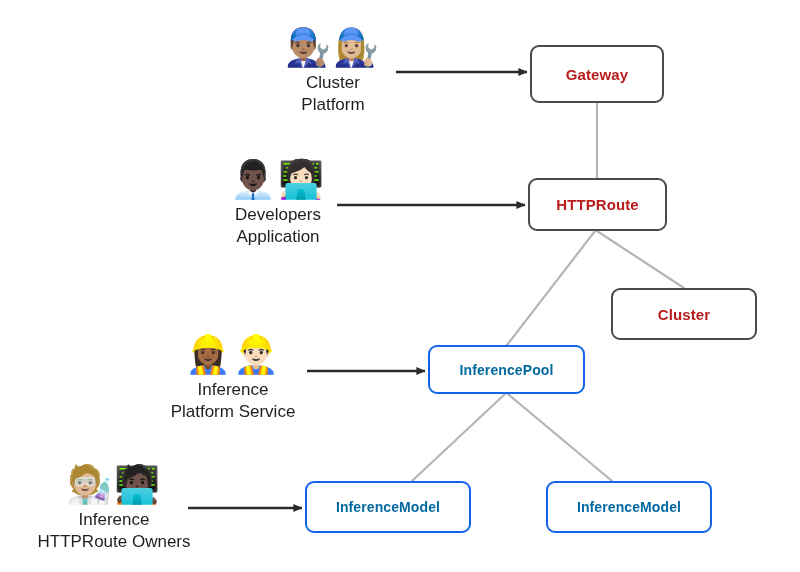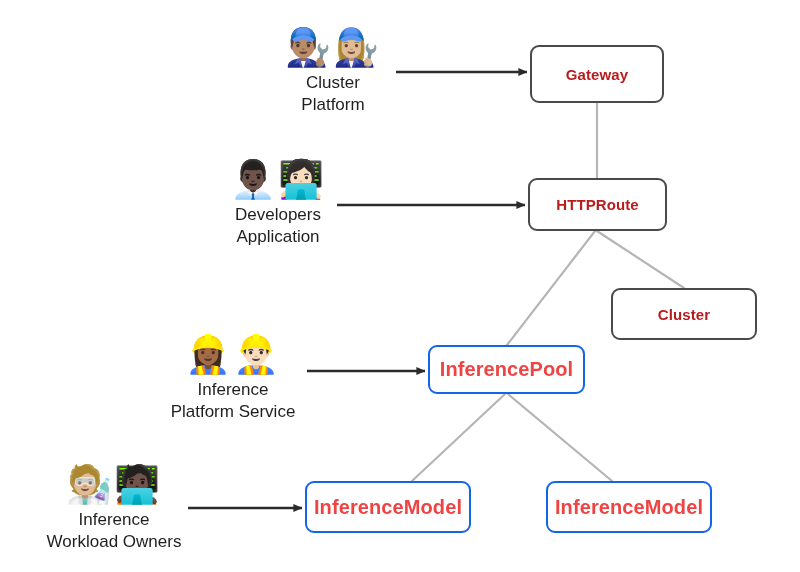--- a/index.html
+++ b/index.html
@@ -44,22 +44,22 @@
     letter-spacing: 0.1px;
     white-space: nowrap;
   }
   .node.dark {
     border: 2px solid #4a4a4a;
     color: #b91c1c;
     font-size: 15px;
   }
   .node.blue {
     border: 2.5px solid #1264e8;
-    color: #ef4444;
-    font-size: 20px;
+    color: #0369a1;
+    font-size: 14px;
   }
 
   #node-gateway    { left: 530px; top: 45px;  width: 134px; height: 58px; }
   #node-httproute  { left: 528px; top: 178px; width: 139px; height: 53px; }
   #node-service    { left: 611px; top: 288px; width: 146px; height: 52px; }
   #node-inferencepool      { left: 428px; top: 345px; width: 157px; height: 49px; }
   #node-inferencemodel-1   { left: 305px; top: 481px; width: 166px; height: 52px; }
   #node-inferencemodel-2   { left: 546px; top: 481px; width: 166px; height: 52px; }
 
   
@@ -168,17 +168,17 @@
     <div class="persona-label">
       <span>Inference</span>
       <span>Platform Service</span>
     </div>
   </div>
 
   <div class="persona" id="persona-inference-workload-owners">
     <div class="persona-emojis">🧑🏼‍🔬🧑🏿‍💻</div>
     <div class="persona-label">
       <span>Inference</span>
-      <span>Workload Owners</span>
+      <span>HTTPRoute Owners</span>
     </div>
   </div>
 
 </div>
 
 </body></html>

